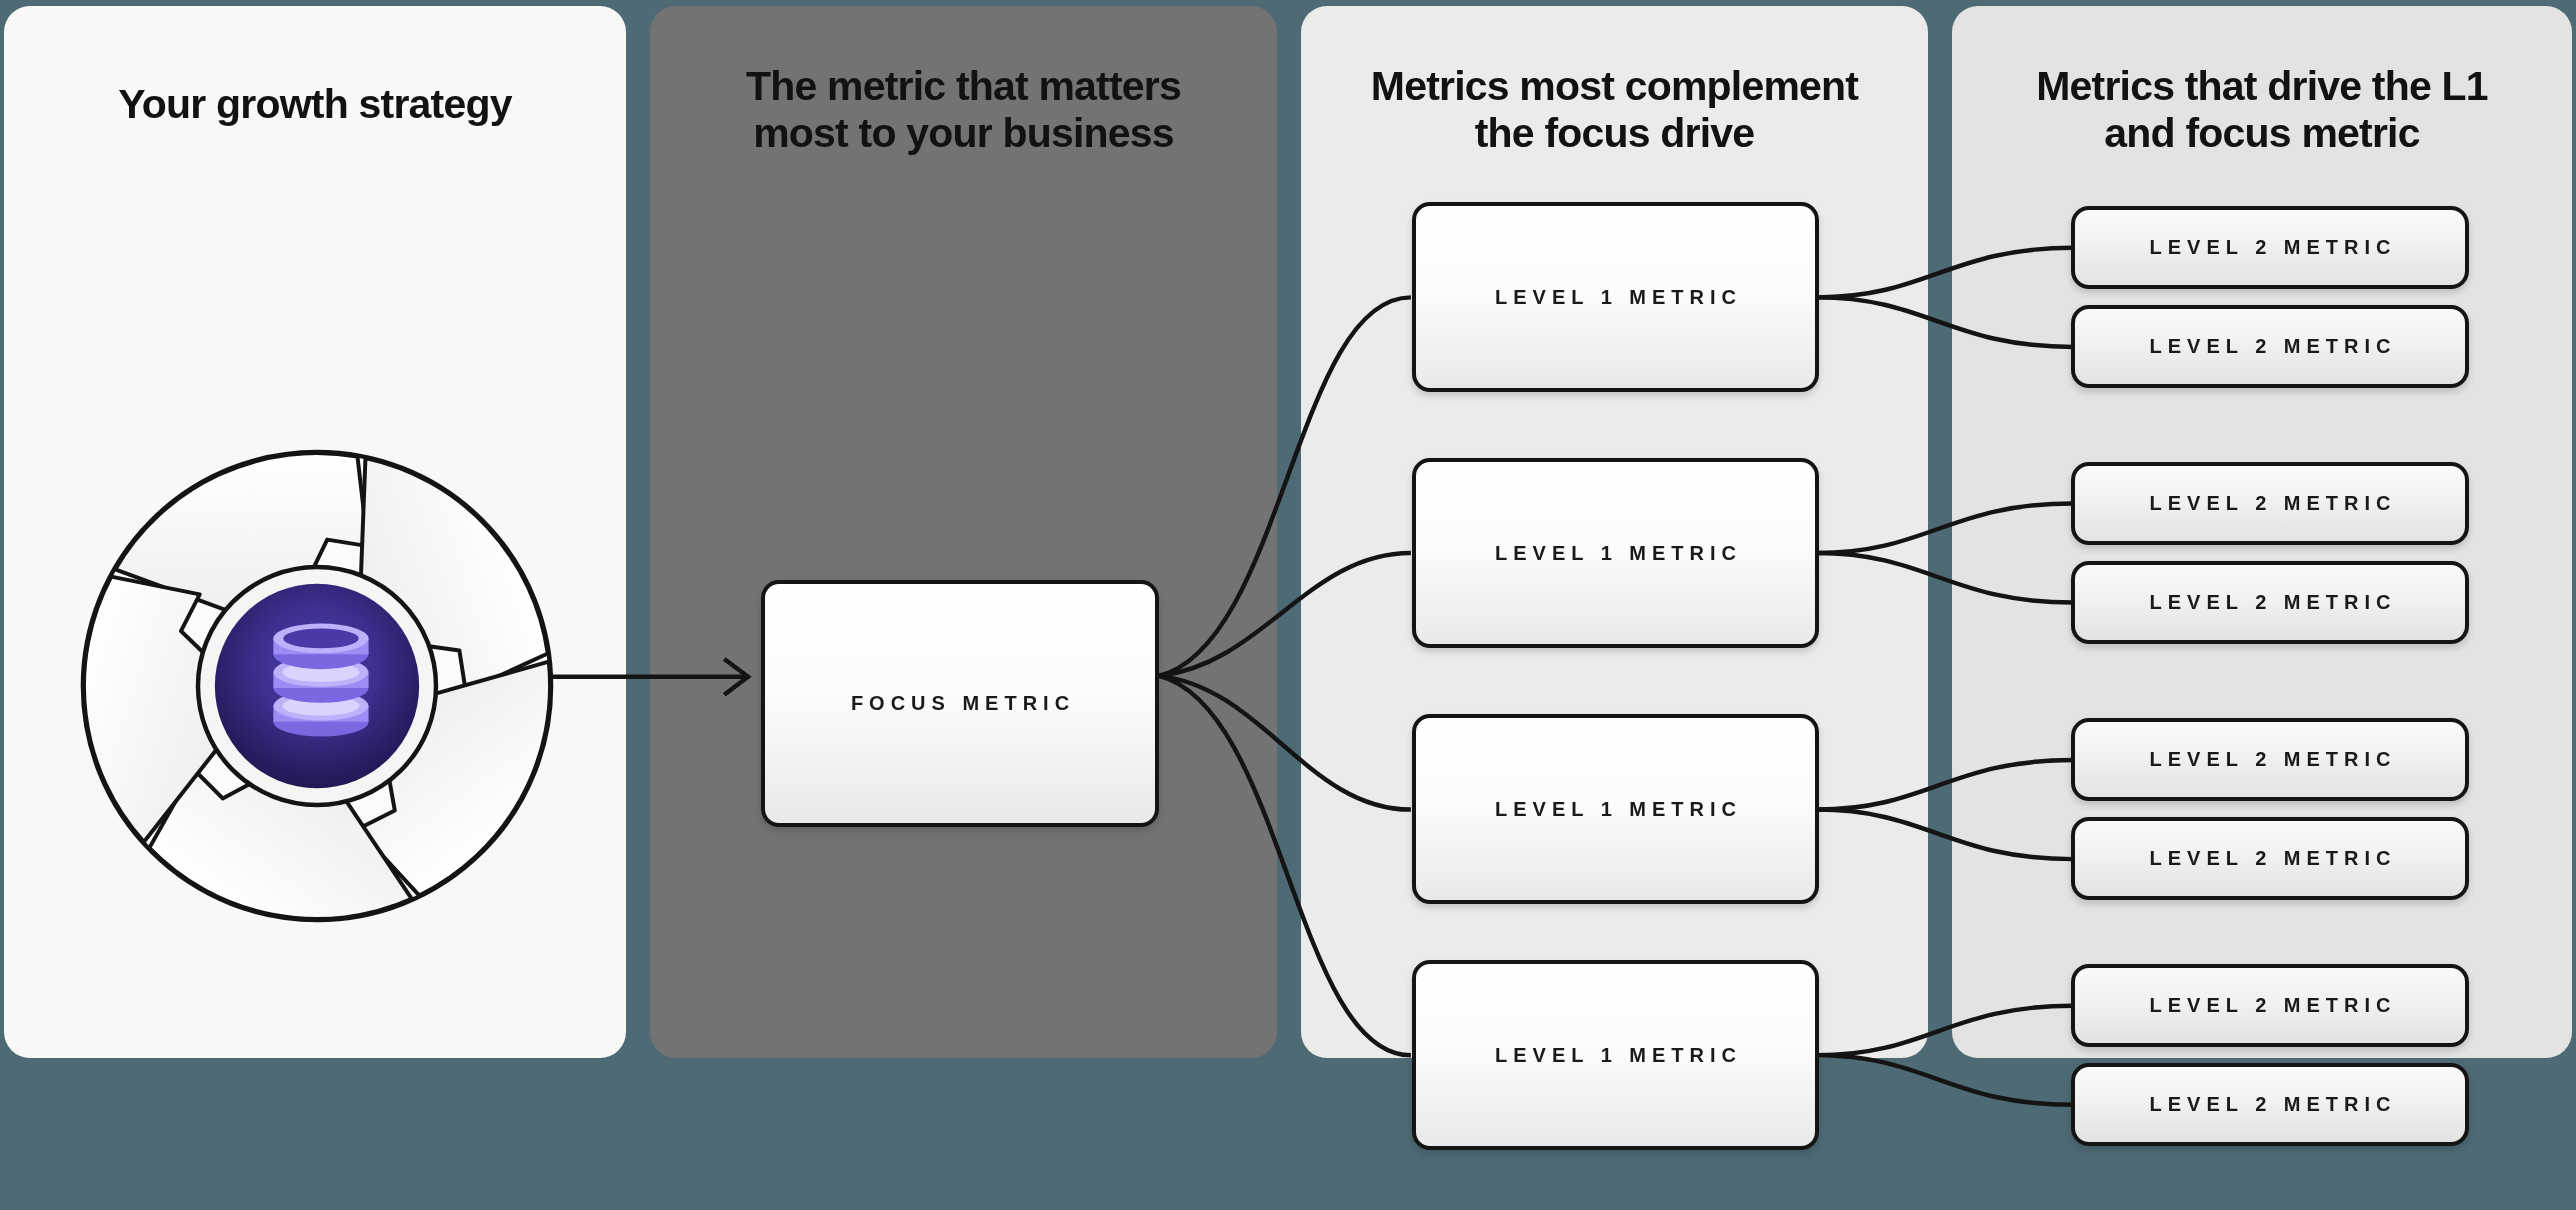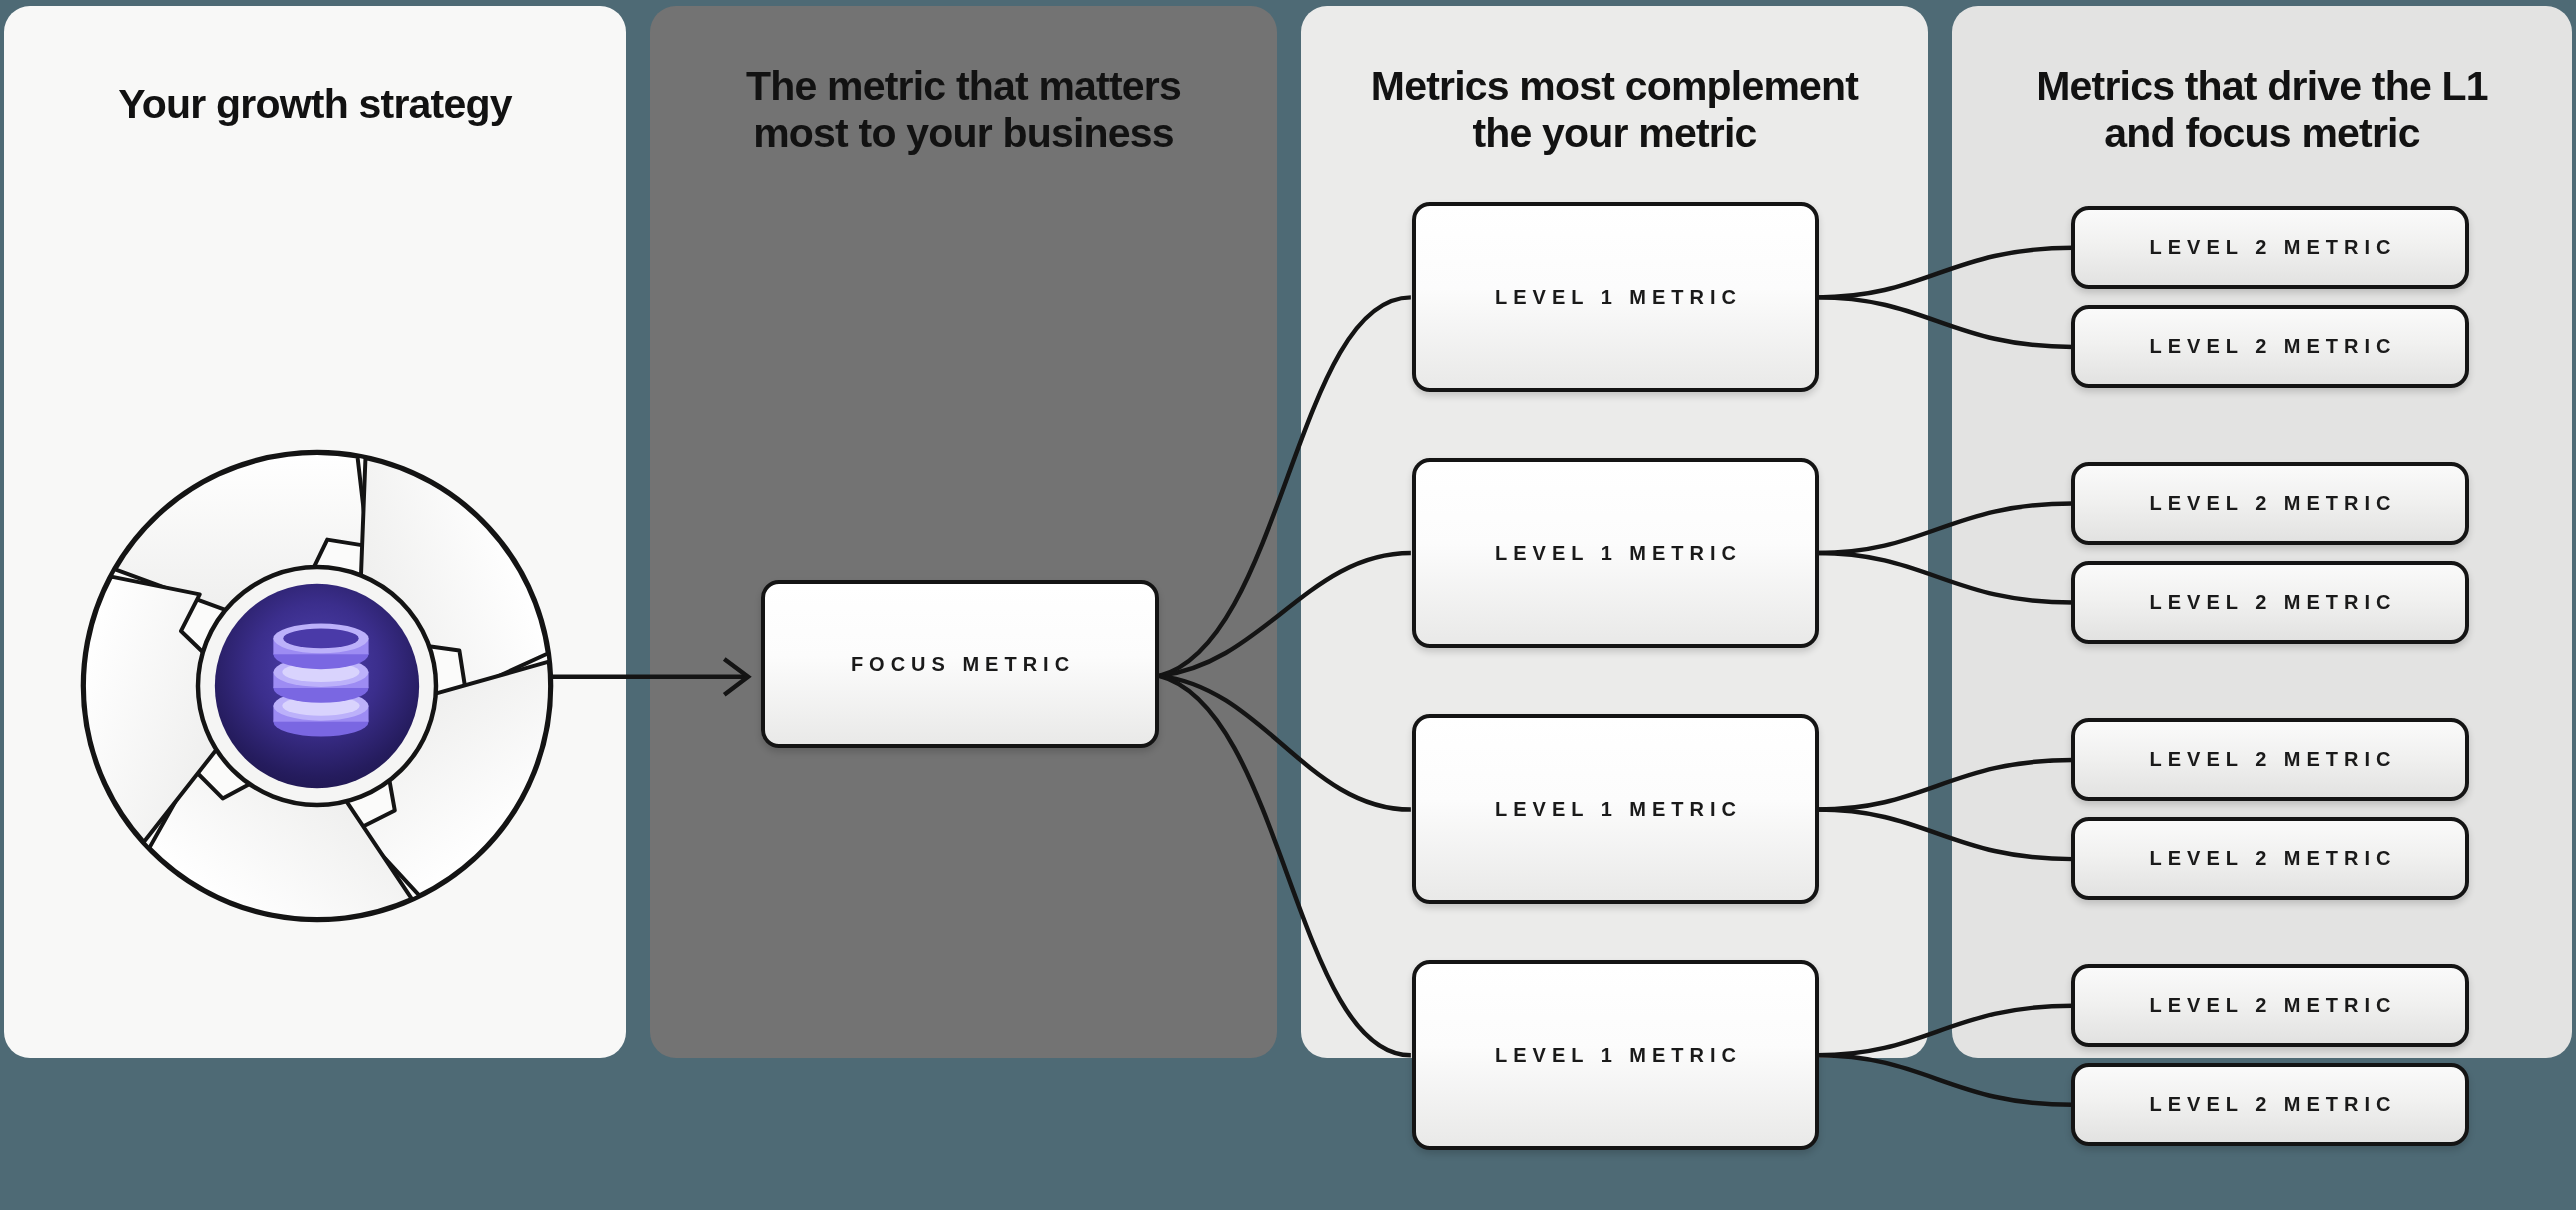--- a/index.html
+++ b/index.html
@@ -44,21 +44,21 @@
   <div class="panel" style="left:650px;width:627px;background:#737373;">
     <div class="panel-title" style="top:57px;">
       <div>The metric that matters</div>
       <div>most to your business</div>
     </div>
   </div>
 
   <div class="panel" style="left:1301px;width:627px;background:#ebebea;">
     <div class="panel-title" style="top:57px;">
       <div>Metrics most complement</div>
-      <div>the your metric</div>
+      <div>the focus drive</div>
     </div>
   </div>
 
   <div class="panel" style="left:1952px;width:620px;background:#e3e3e2;">
     <div class="panel-title" style="top:57px;">
       <div>Metrics that drive the L1</div>
       <div>and focus metric</div>
     </div>
   </div>
 
@@ -121,21 +121,21 @@
       <ellipse cx="0" cy="-12" rx="48" ry="15" fill="#bcb1fa"></ellipse>
       <ellipse cx="0" cy="-12" rx="39" ry="10" fill="#d9d3fd"></ellipse>
 
       <ellipse cx="0" cy="-30" rx="48" ry="15" fill="#7a67e2"></ellipse>
       <rect x="-48" y="-46" width="96" height="16" fill="#9d8cf3"></rect>
       <ellipse cx="0" cy="-46" rx="48" ry="15" fill="#bcb1fa"></ellipse>
       <ellipse cx="0" cy="-46" rx="38" ry="10" fill="#4a3aa8"></ellipse>
     </g>
   </svg>
 
-  <div class="metric-box" style="left:761px;top:580px;width:398px;height:168px;">
+  <div class="metric-box" style="left:761px;top:580px;width:398px;height:247px;">
     <span class="metric-label">FOCUS METRIC</span>
   </div>
 
   <div class="metric-box" style="left:1412px;top:202px;width:407px;height:190px;">
     <span class="metric-label">LEVEL 1 METRIC</span>
   </div>
   <div class="metric-box" style="left:1412px;top:458px;width:407px;height:190px;">
     <span class="metric-label">LEVEL 1 METRIC</span>
   </div>
   <div class="metric-box" style="left:1412px;top:714px;width:407px;height:190px;">

